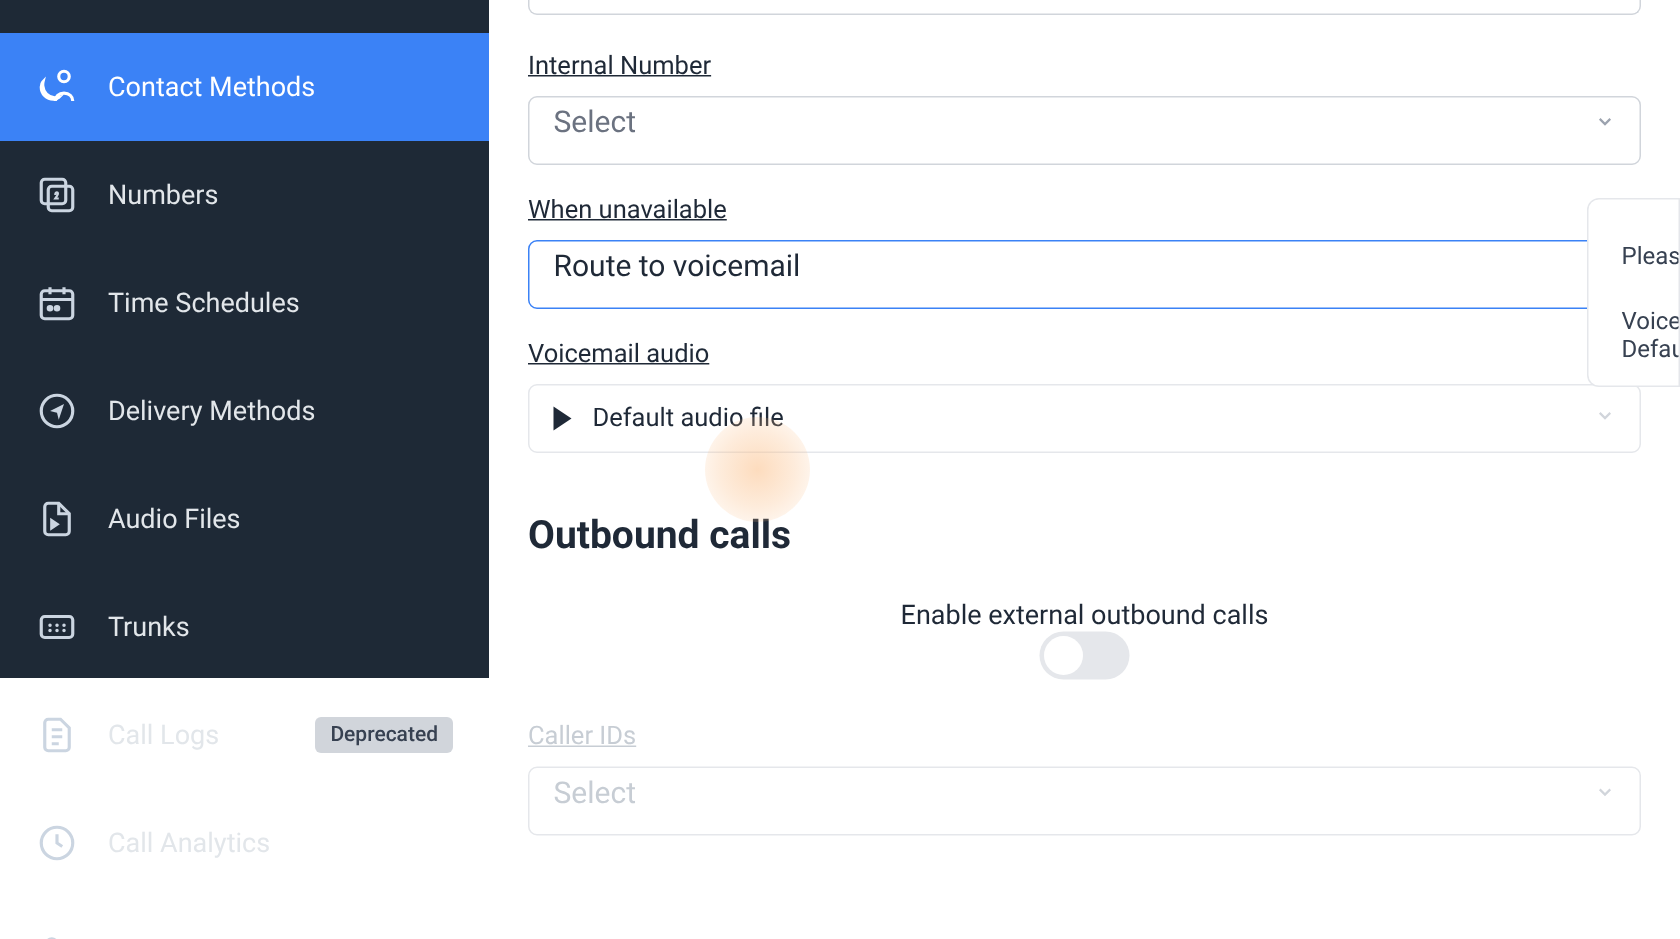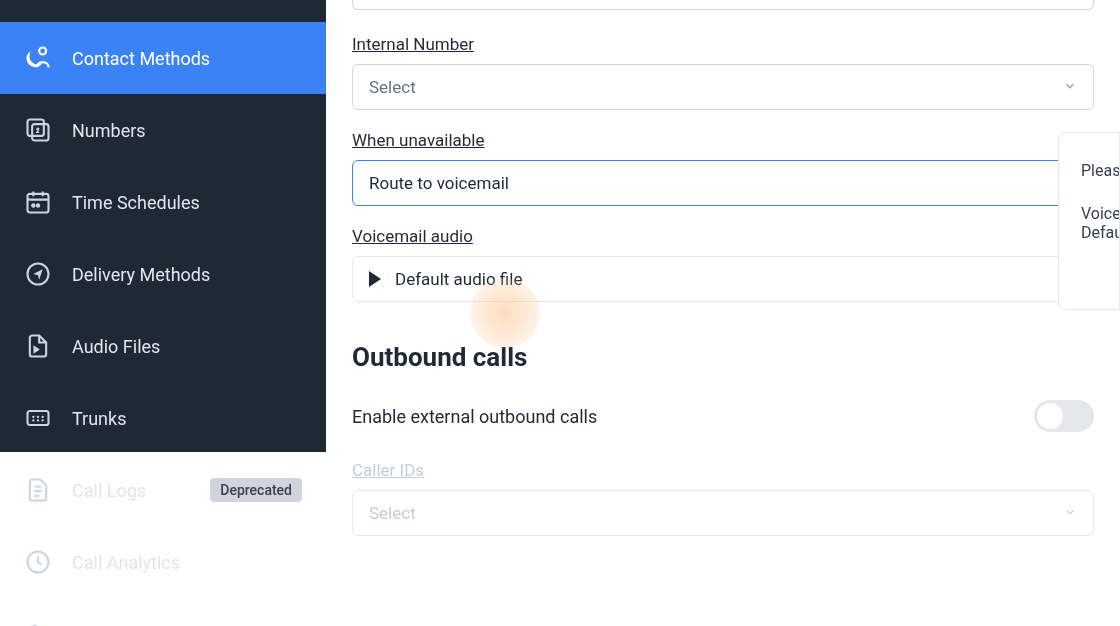--- a/index.html
+++ b/index.html
@@ -76,25 +76,25 @@
     }
     .form-label.faded {
       color: #c7cdd4;
     }
     .select {
       width: 100%;
       height: 46px;
       border: 1px solid #d1d5db;
       border-radius: 6px;
       padding: 4px 16px;
-      font-size: 17px;
+      font-size: 20px;
       color: #6b7280;
       background: #fff;
       display: flex;
-      align-items: center;
+      align-items: flex-start;
       justify-content: space-between;
       cursor: pointer;
     }
     .select.focused {
       border: 1px solid #3b82f6;
       color: #1f2937;
     }
     .select.plain {
       border: 1px solid #e5e7eb;
     }
@@ -125,22 +125,22 @@
     .section-title {
       font-size: 26px;
       font-weight: 700;
       color: #1f2937;
       margin-top: 40px;
       margin-bottom: 28px;
     }
     .toggle-row {
       display: flex;
       align-items: center;
-      justify-content: space-between;
       margin-bottom: 28px;
+      flex-direction: column;
     }
     .toggle-label {
       font-size: 18px;
       color: #1f2937;
     }
     .toggle {
       width: 60px;
       height: 32px;
       background: #e5e7eb;
       border-radius: 16px;
@@ -165,21 +165,21 @@
       left: 470px;
       top: 278px;
       pointer-events: none;
       z-index: 100;
     }
     .tooltip-panel {
       position: absolute;
       right: 0;
       top: 132px;
       width: 62px;
-      height: 178px;
+      height: 126px;
       background: #fff;
       border: 1px solid #e5e7eb;
       border-radius: 8px 0 0 8px;
       padding: 28px 0 0 22px;
       font-size: 16px;
       color: #374151;
       overflow: hidden;
     }
     .tooltip-panel .line1 {
       margin-bottom: 24px;

